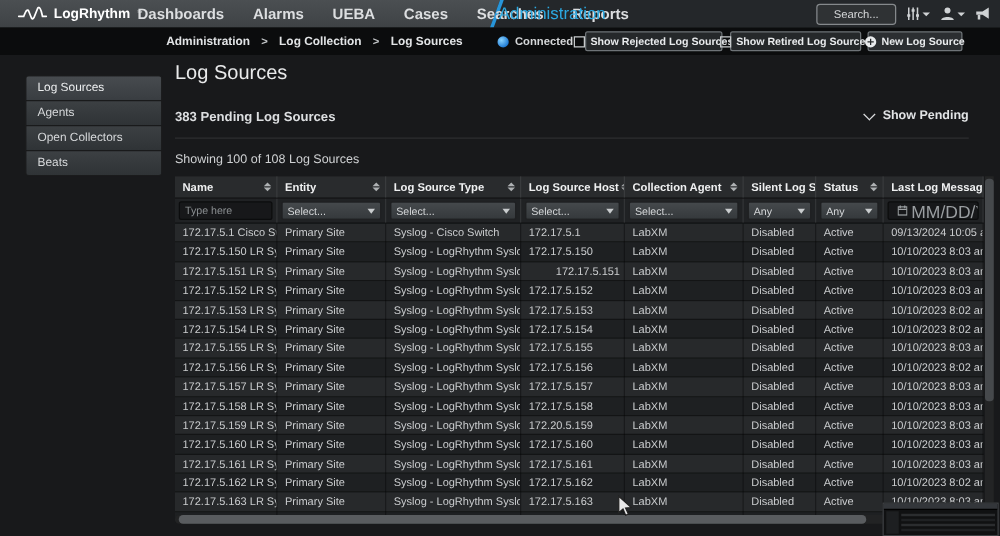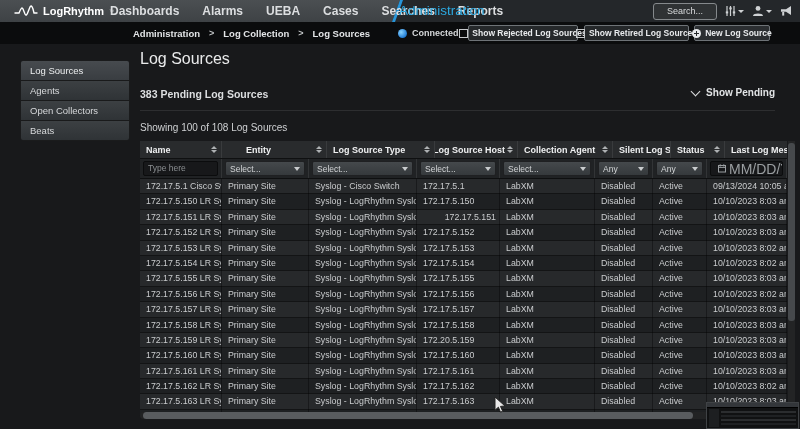--- a/index.html
+++ b/index.html
@@ -202,35 +202,35 @@
 
   <div class="data-table">
     <div class="t-head" id="thead">
         <div class="th-cell" style="width: 82px;">
           <span>Name</span>
           <div class="sort-icon">
             <i class="tri-up"></i>
             <i class="tri-down"></i>
           </div>
         </div>
-        <div class="th-cell" style="width: 87px; margin-left: 18px;">
+        <div class="th-cell" style="width: 87px;">
           <span>Entity</span>
           <div class="sort-icon">
             <i class="tri-up"></i>
             <i class="tri-down"></i>
           </div>
         </div>
         <div class="th-cell" style="width: 108px;">
           <span>Log Source Type</span>
           <div class="sort-icon">
             <i class="tri-up"></i>
             <i class="tri-down"></i>
           </div>
         </div>
-        <div class="th-cell" style="width: 83px; justify-content: flex-end;">
+        <div class="th-cell" style="width: 83px;">
           <span>Log Source Host</span>
           <div class="sort-icon">
             <i class="tri-up"></i>
             <i class="tri-down"></i>
           </div>
         </div>
         <div class="th-cell" style="width: 95px;">
           <span>Collection Agent</span>
           <div class="sort-icon">
             <i class="tri-up"></i>

